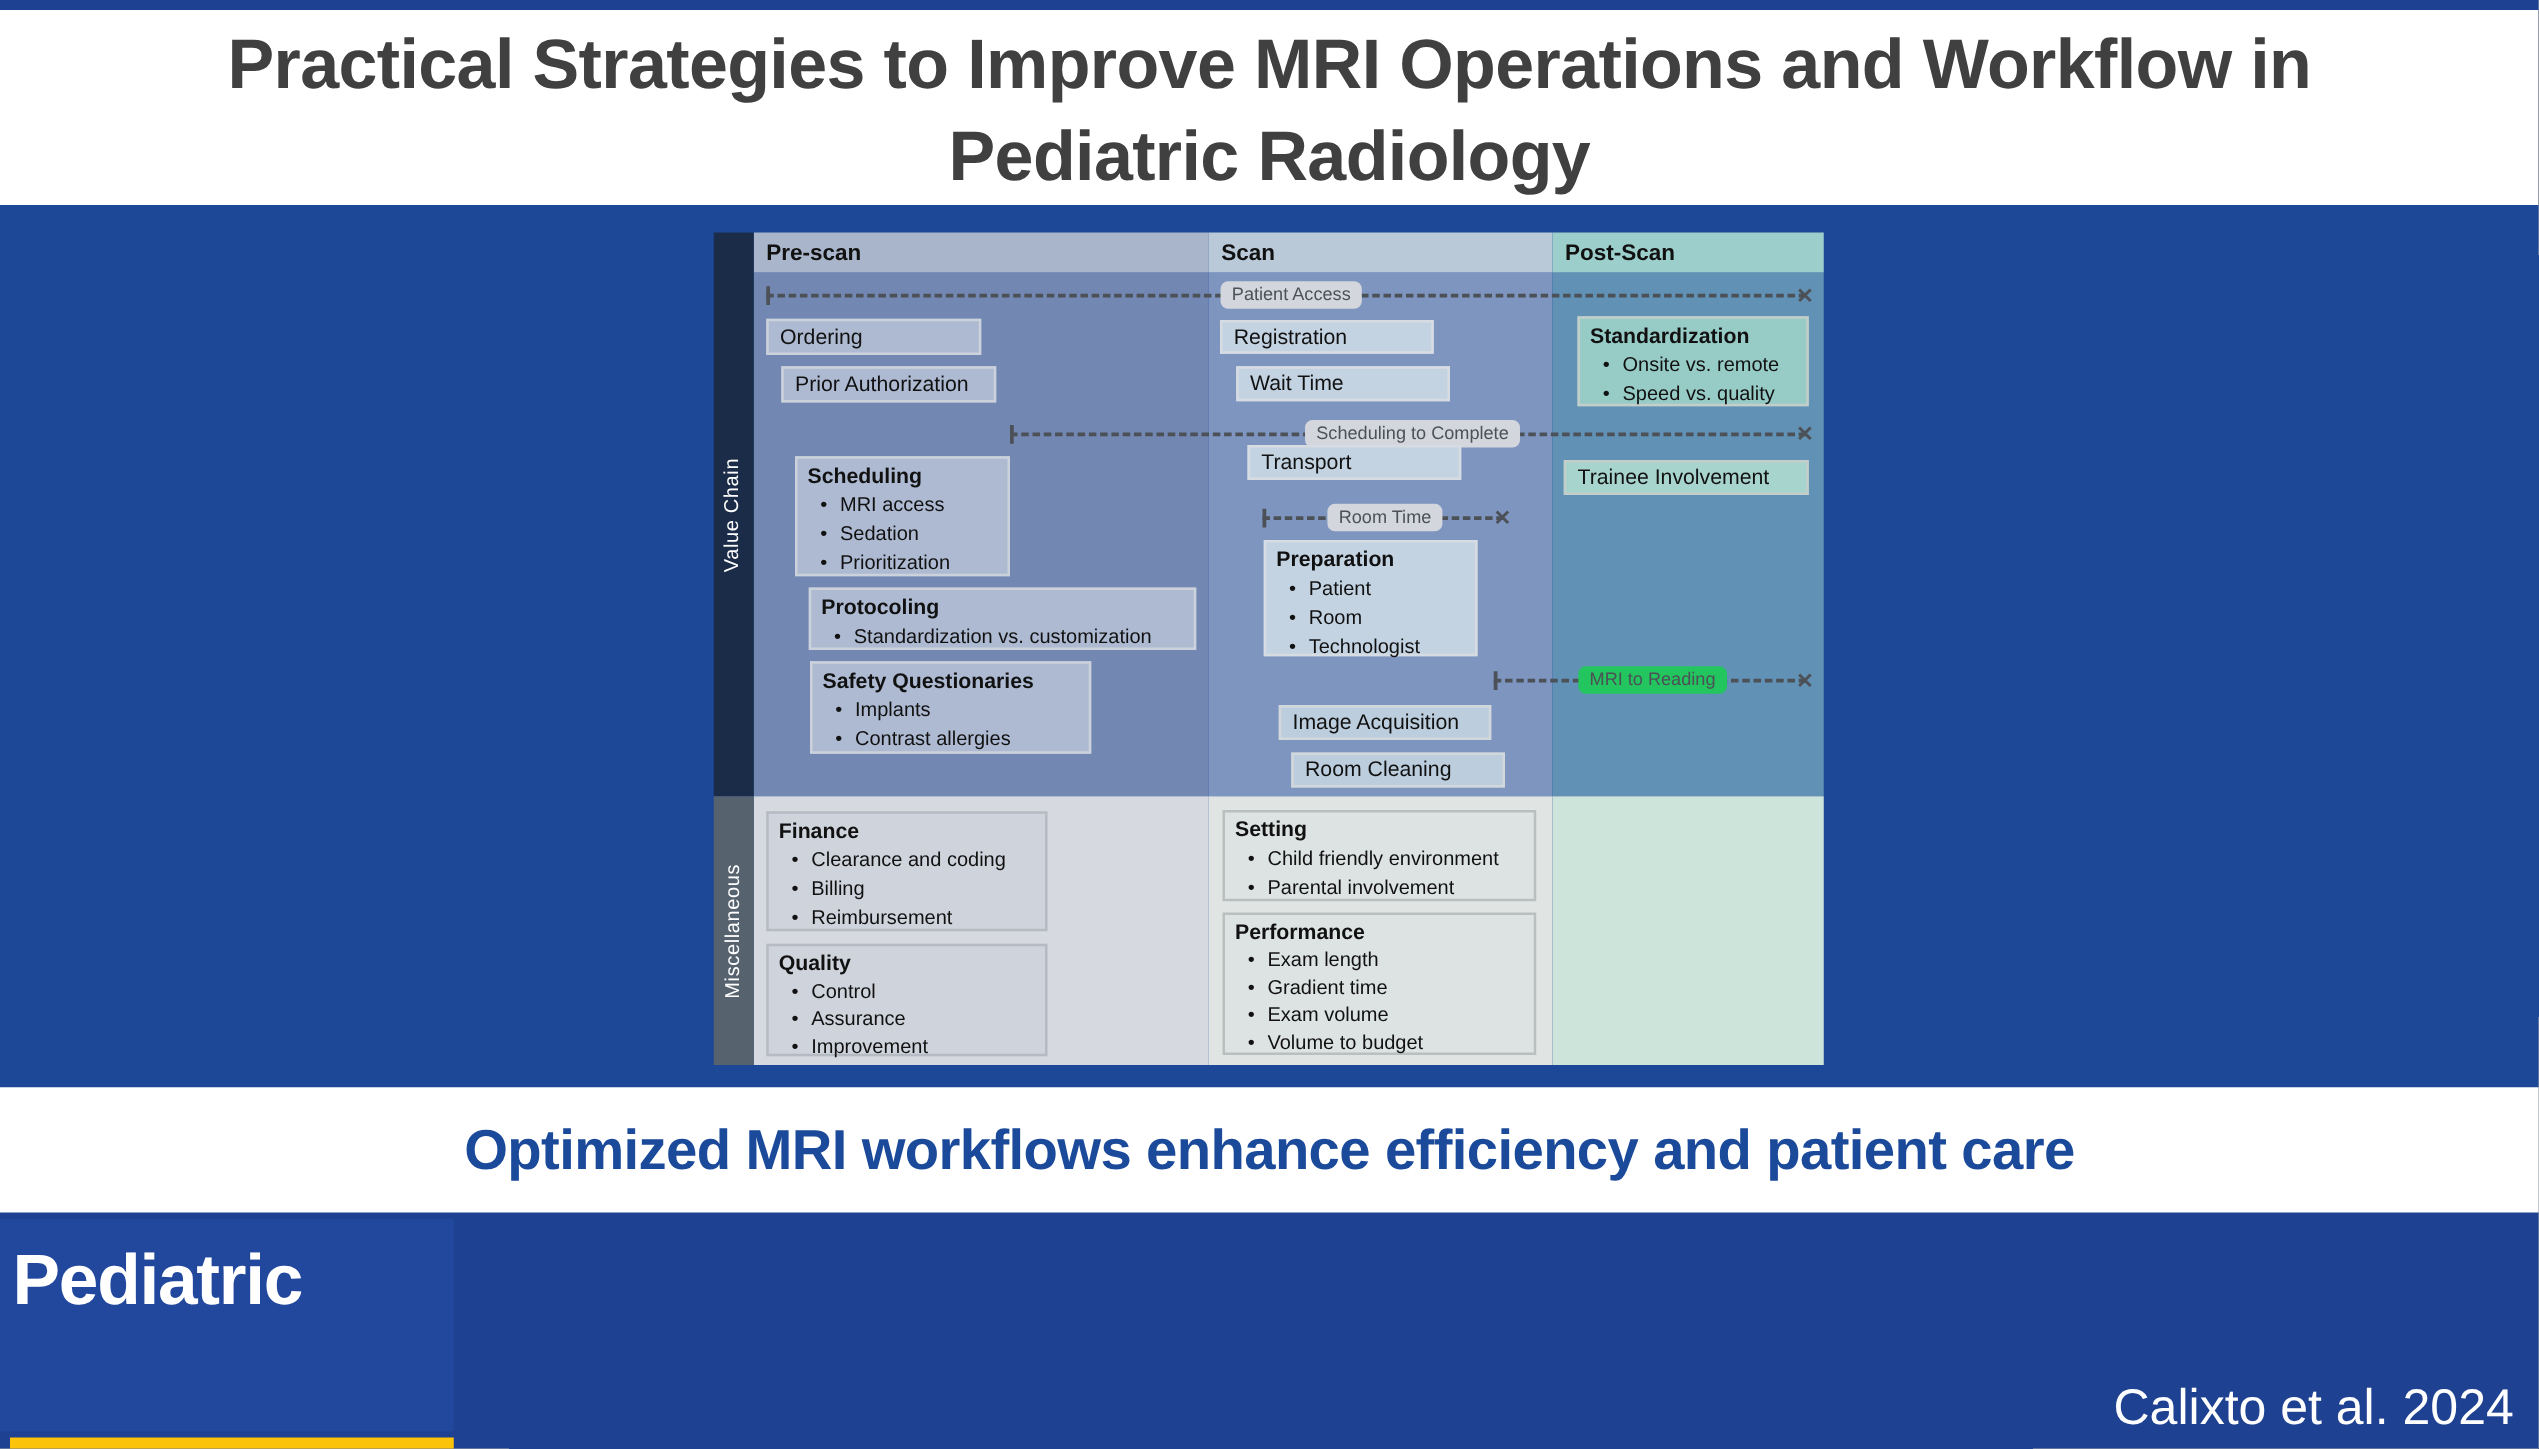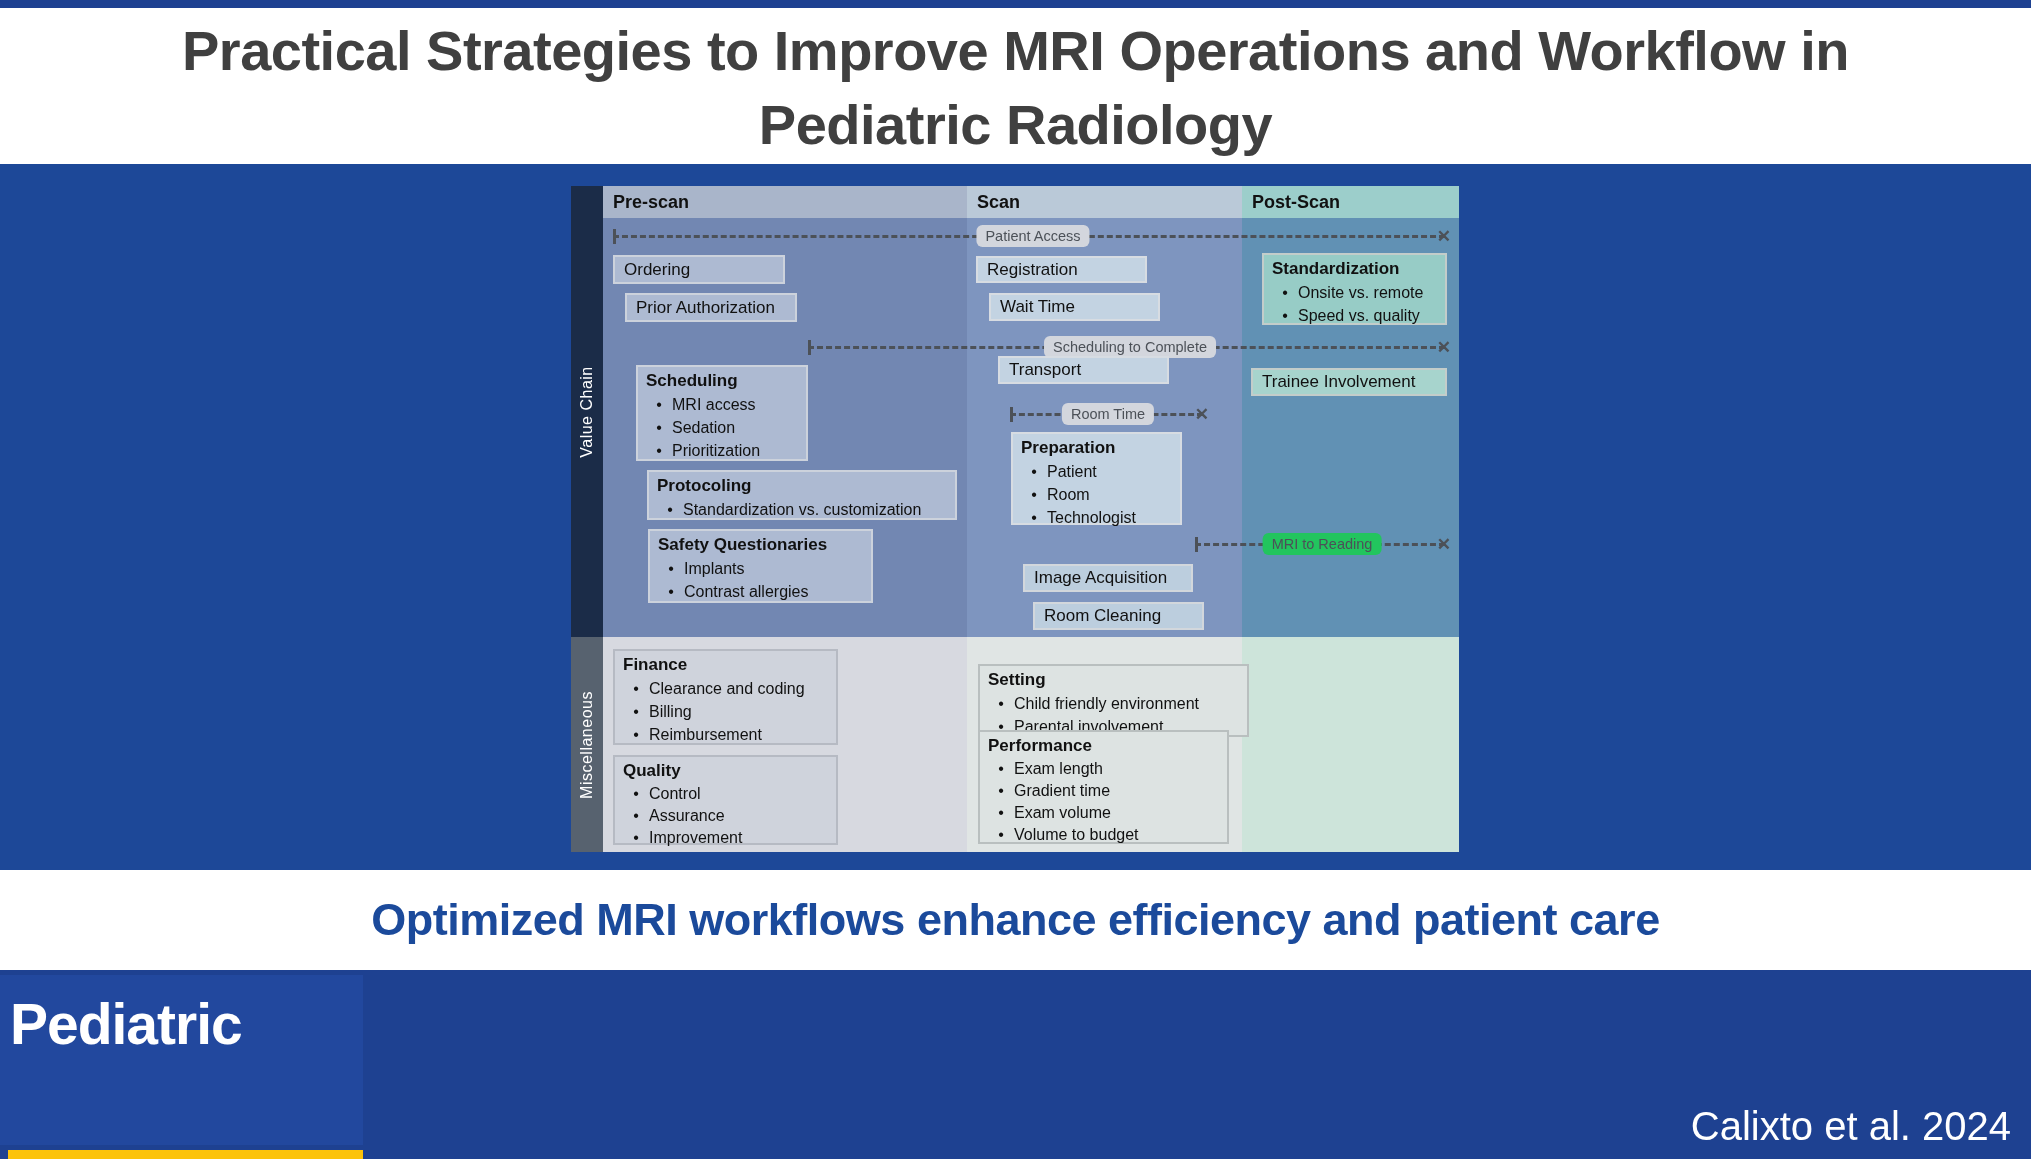--- a/index.html
+++ b/index.html
@@ -155,21 +155,21 @@
     <div class="box tbox scb" style="left:440px;top:246px;width:171px;height:93px;">
       <div class="bt">Preparation</div>
       <div class="bl">Patient</div>
       <div class="bl">Room</div>
       <div class="bl">Technologist</div>
     </div>
 
     <div class="box plain scb2" style="left:452px;top:378px;width:170px;height:28px;">Image Acquisition</div>
     <div class="box plain scb2" style="left:462px;top:416px;width:171px;height:28px;">Room Cleaning</div>
 
-    <div class="box tbox miscb2" style="left:407px;top:478px;width:271px;height:73px;">
+    <div class="box tbox miscb2" style="left:407px;top:462px;width:251px;height:73px;">
       <div class="bt">Setting</div>
       <div class="bl">Child friendly environment</div>
       <div class="bl">Parental involvement</div>
     </div>
 
     <div class="box tbox miscb2" style="left:407px;top:544px;width:251px;height:114px;">
       <div class="bt">Performance</div>
       <div class="bl tight">Exam length</div>
       <div class="bl tight">Gradient time</div>
       <div class="bl tight">Exam volume</div>

